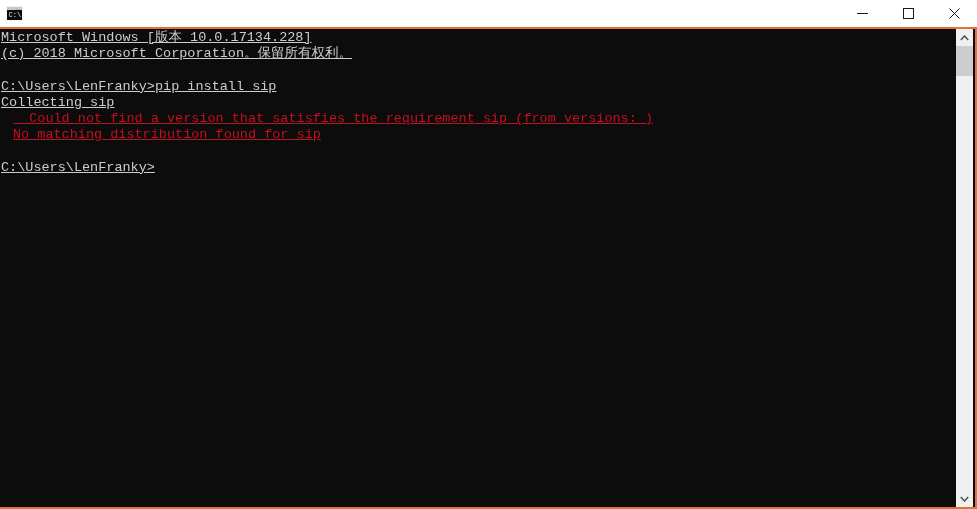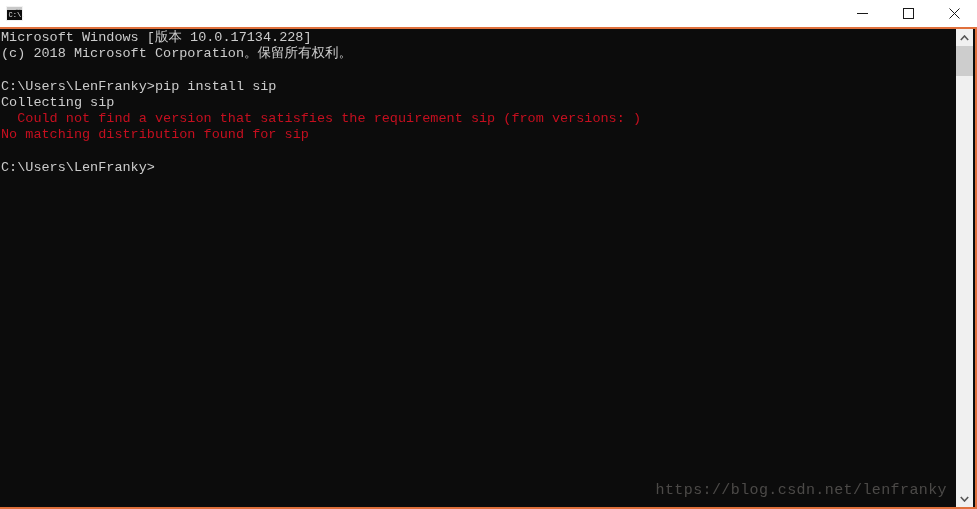--- a/index.html
+++ b/index.html
@@ -118,23 +118,23 @@
     height: 476px;
     font-family: "Liberation Mono", "DejaVu Sans Mono", monospace;
     font-size: 13.5px;
     line-height: 16.2px;
     color: #cccccc;
     white-space: pre;
     letter-spacing: 0px;
     padding-left: 1px;
     box-sizing: border-box;
   }
-  .line { height: 16.2px; white-space: pre; }
+  .line { height: 16.2px; white-space: pre; text-decoration: underline; }
   .c-white { color: #cccccc; }
-  .c-red   { color: #c50f1f; }
+  .c-red   { color: #c50f1f; padding-left: 12px; }
 
   #watermark {
     position: absolute;
     right: 28px;
     bottom: 8px;
     font-family: "Liberation Mono", "DejaVu Sans Mono", monospace;
     font-size: 15px;
     letter-spacing: 0.4px;
     color: #4c4a48;
     white-space: nowrap;
@@ -205,21 +205,20 @@
           <line x1="0.5" y1="0.5" x2="10.5" y2="10.5" stroke="#1a1a1a" stroke-width="1"></line>
           <line x1="10.5" y1="0.5" x2="0.5" y2="10.5" stroke="#1a1a1a" stroke-width="1"></line>
         </svg>
       </button>
     </div>
   </div>
 
   <div id="console-frame">
     <div id="console-text"><div class="line c-white">Microsoft Windows [版本 10.0.17134.228]</div><div class="line c-white">(c) 2018 Microsoft Corporation。保留所有权利。</div><div class="line c-white"></div><div class="line c-white">C:\Users\LenFranky&gt;pip install sip</div><div class="line c-white">Collecting sip</div><div class="line c-red">  Could not find a version that satisfies the requirement sip (from versions: )</div><div class="line c-red">No matching distribution found for sip</div><div class="line c-white"></div><div class="line c-white">C:\Users\LenFranky&gt;</div></div>
 
-    <div id="watermark">https://blog.csdn.net/lenfranky</div>
 
     <div id="scrollbar">
       <div class="sb-arrow" id="sb-up">
         <svg width="9" height="6" viewBox="0 0 9 6">
           <path d="M0.8 5 L4.5 1 L8.2 5" fill="none" stroke="#555555" stroke-width="1.6"></path>
         </svg>
       </div>
       <div id="sb-track">
         <div id="sb-thumb"></div>
       </div>

